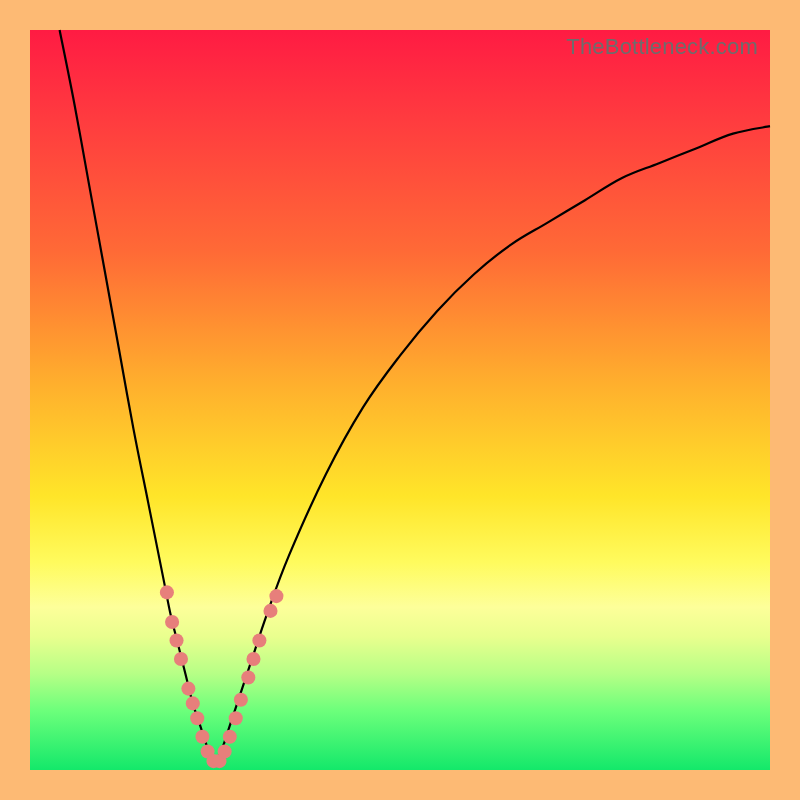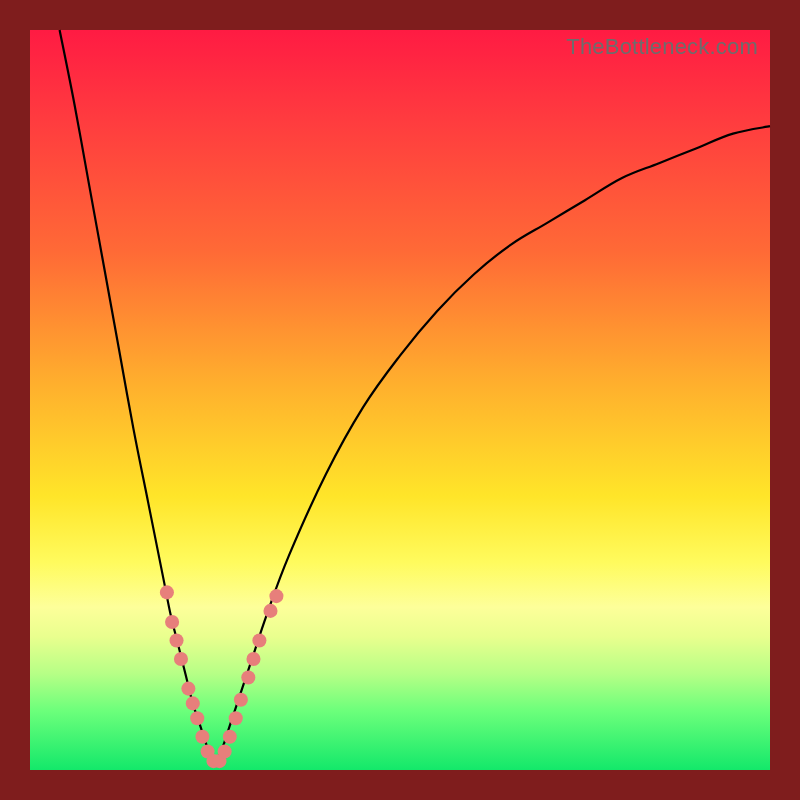--- a/index.html
+++ b/index.html
@@ -8,21 +8,21 @@
     width: 800px;
     height: 800px;
     overflow: hidden;
     background: #000;
     font-family: Arial, Helvetica, sans-serif;
   }
   .frame {
     position: absolute;
     left: 0; top: 0;
     width: 800px; height: 800px;
-    background: #7f1d1d;
+    background: #fdba74;
   }
   .plot-area {
     position: absolute;
     left: 30px;
     top: 30px;
     width: 740px;
     height: 740px;
     
     background: linear-gradient(
       to bottom,

